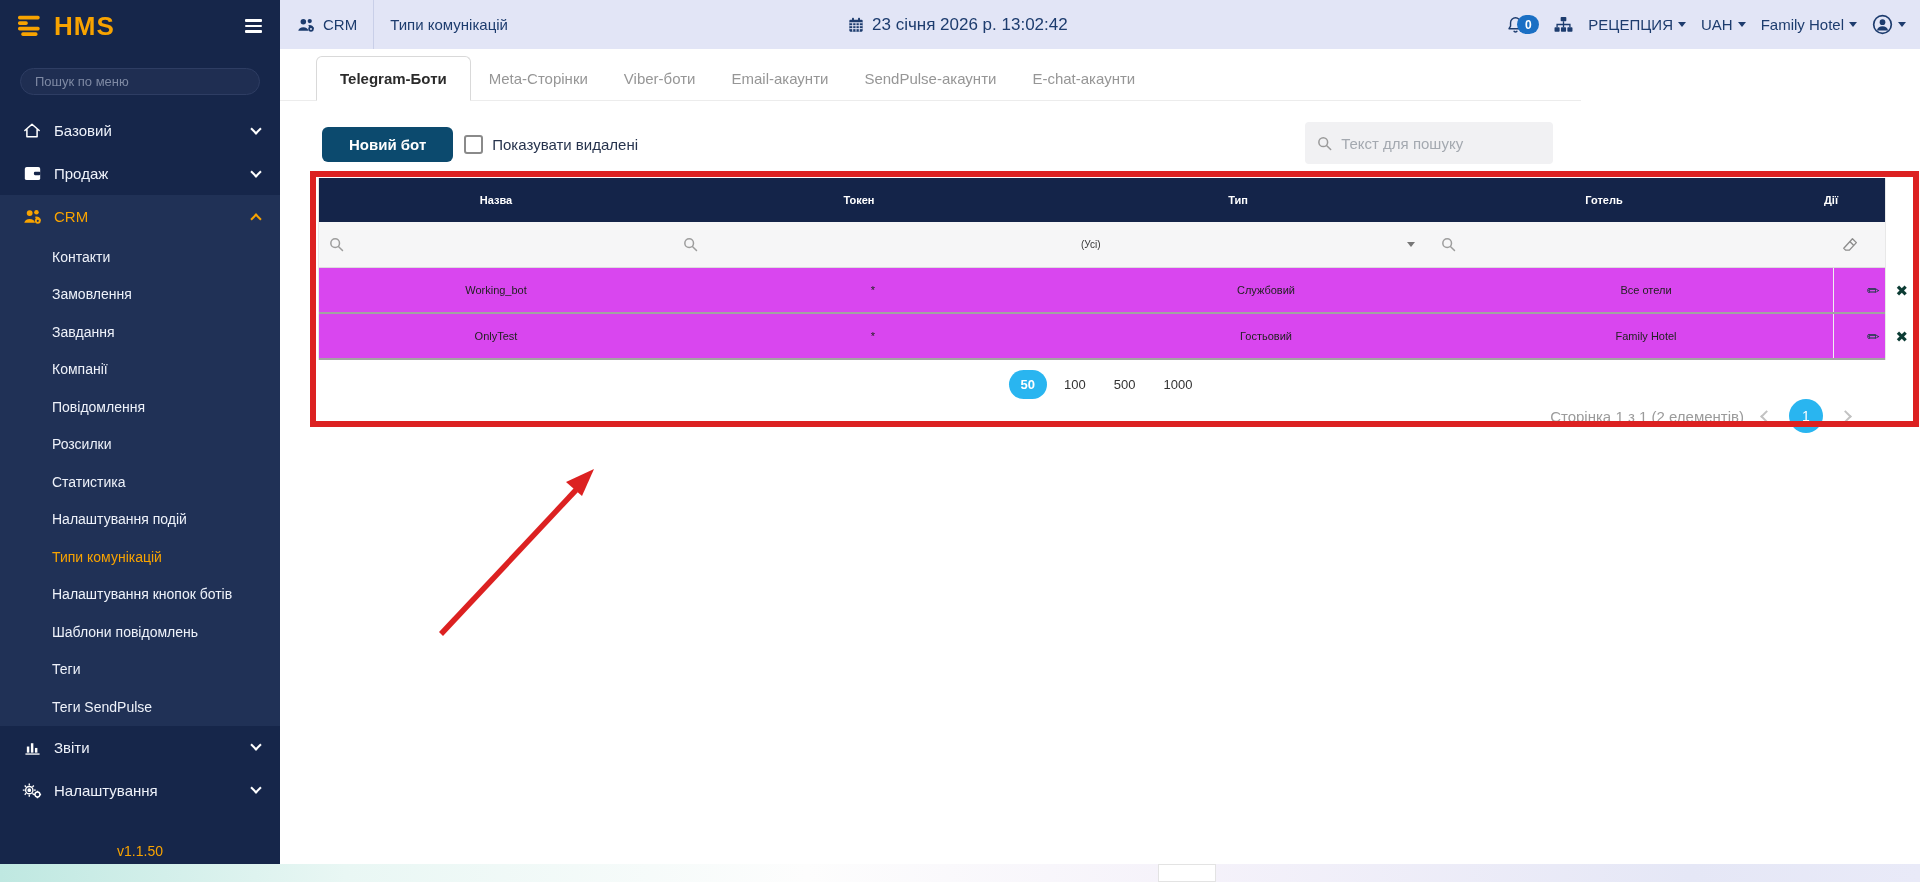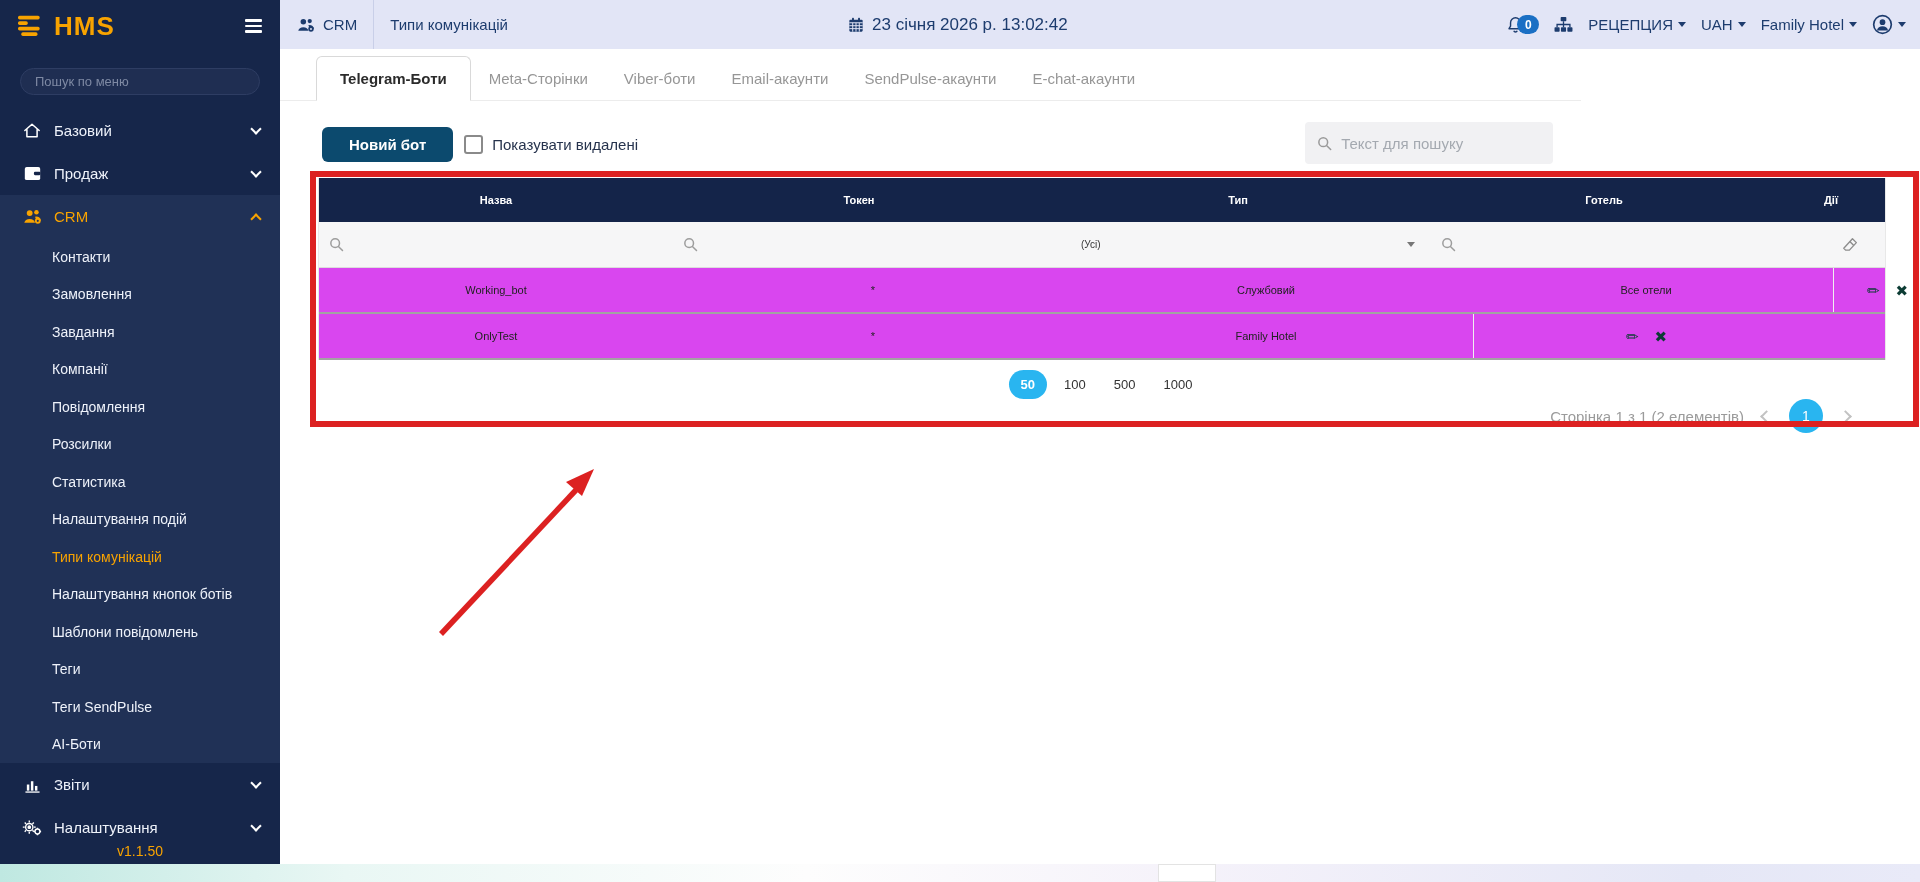--- a/index.html
+++ b/index.html
@@ -179,21 +179,20 @@
     <div class="sub">Компанії</div>
     <div class="sub">Повідомлення</div>
     <div class="sub">Розсилки</div>
     <div class="sub">Статистика</div>
     <div class="sub">Налаштування подій</div>
     <div class="sub active">Типи комунікацій</div>
     <div class="sub">Налаштування кнопок ботів</div>
     <div class="sub">Шаблони повідомлень</div>
     <div class="sub">Теги</div>
     <div class="sub">Теги SendPulse</div>
-    <div class="sub">AI-Боти</div>
   </div>
 
   <div class="mi">
     <span class="ic">
       <svg width="17" height="16" viewBox="0 0 18 17">
         <path d="M1.5 16 h15" stroke="#fff" stroke-width="1.4"></path>
         <g fill="#fff">
           <rect x="3" y="8" width="2.6" height="6.5"></rect>
           <rect x="7.3" y="4.5" width="2.6" height="10"></rect>
           <rect x="11.6" y="9.5" width="2.6" height="5"></rect>
@@ -374,20 +373,21 @@
     <div class="td">Все отели</div>
     <div class="td actions">
       <span class="act">✏</span>
       <span class="act">✖</span>
     </div>
   </div>
 
   <div class="trow tdata">
     <div class="td">OnlyTest</div>
     <div class="td">*</div>
+    <div class="td">Гостьовий</div>
     <div class="td">Family Hotel</div>
     <div class="td actions">
       <span class="act">✏</span>
       <span class="act">✖</span>
     </div>
   </div>
 </div>
 
 <div class="pager">
   <div class="sizes">

